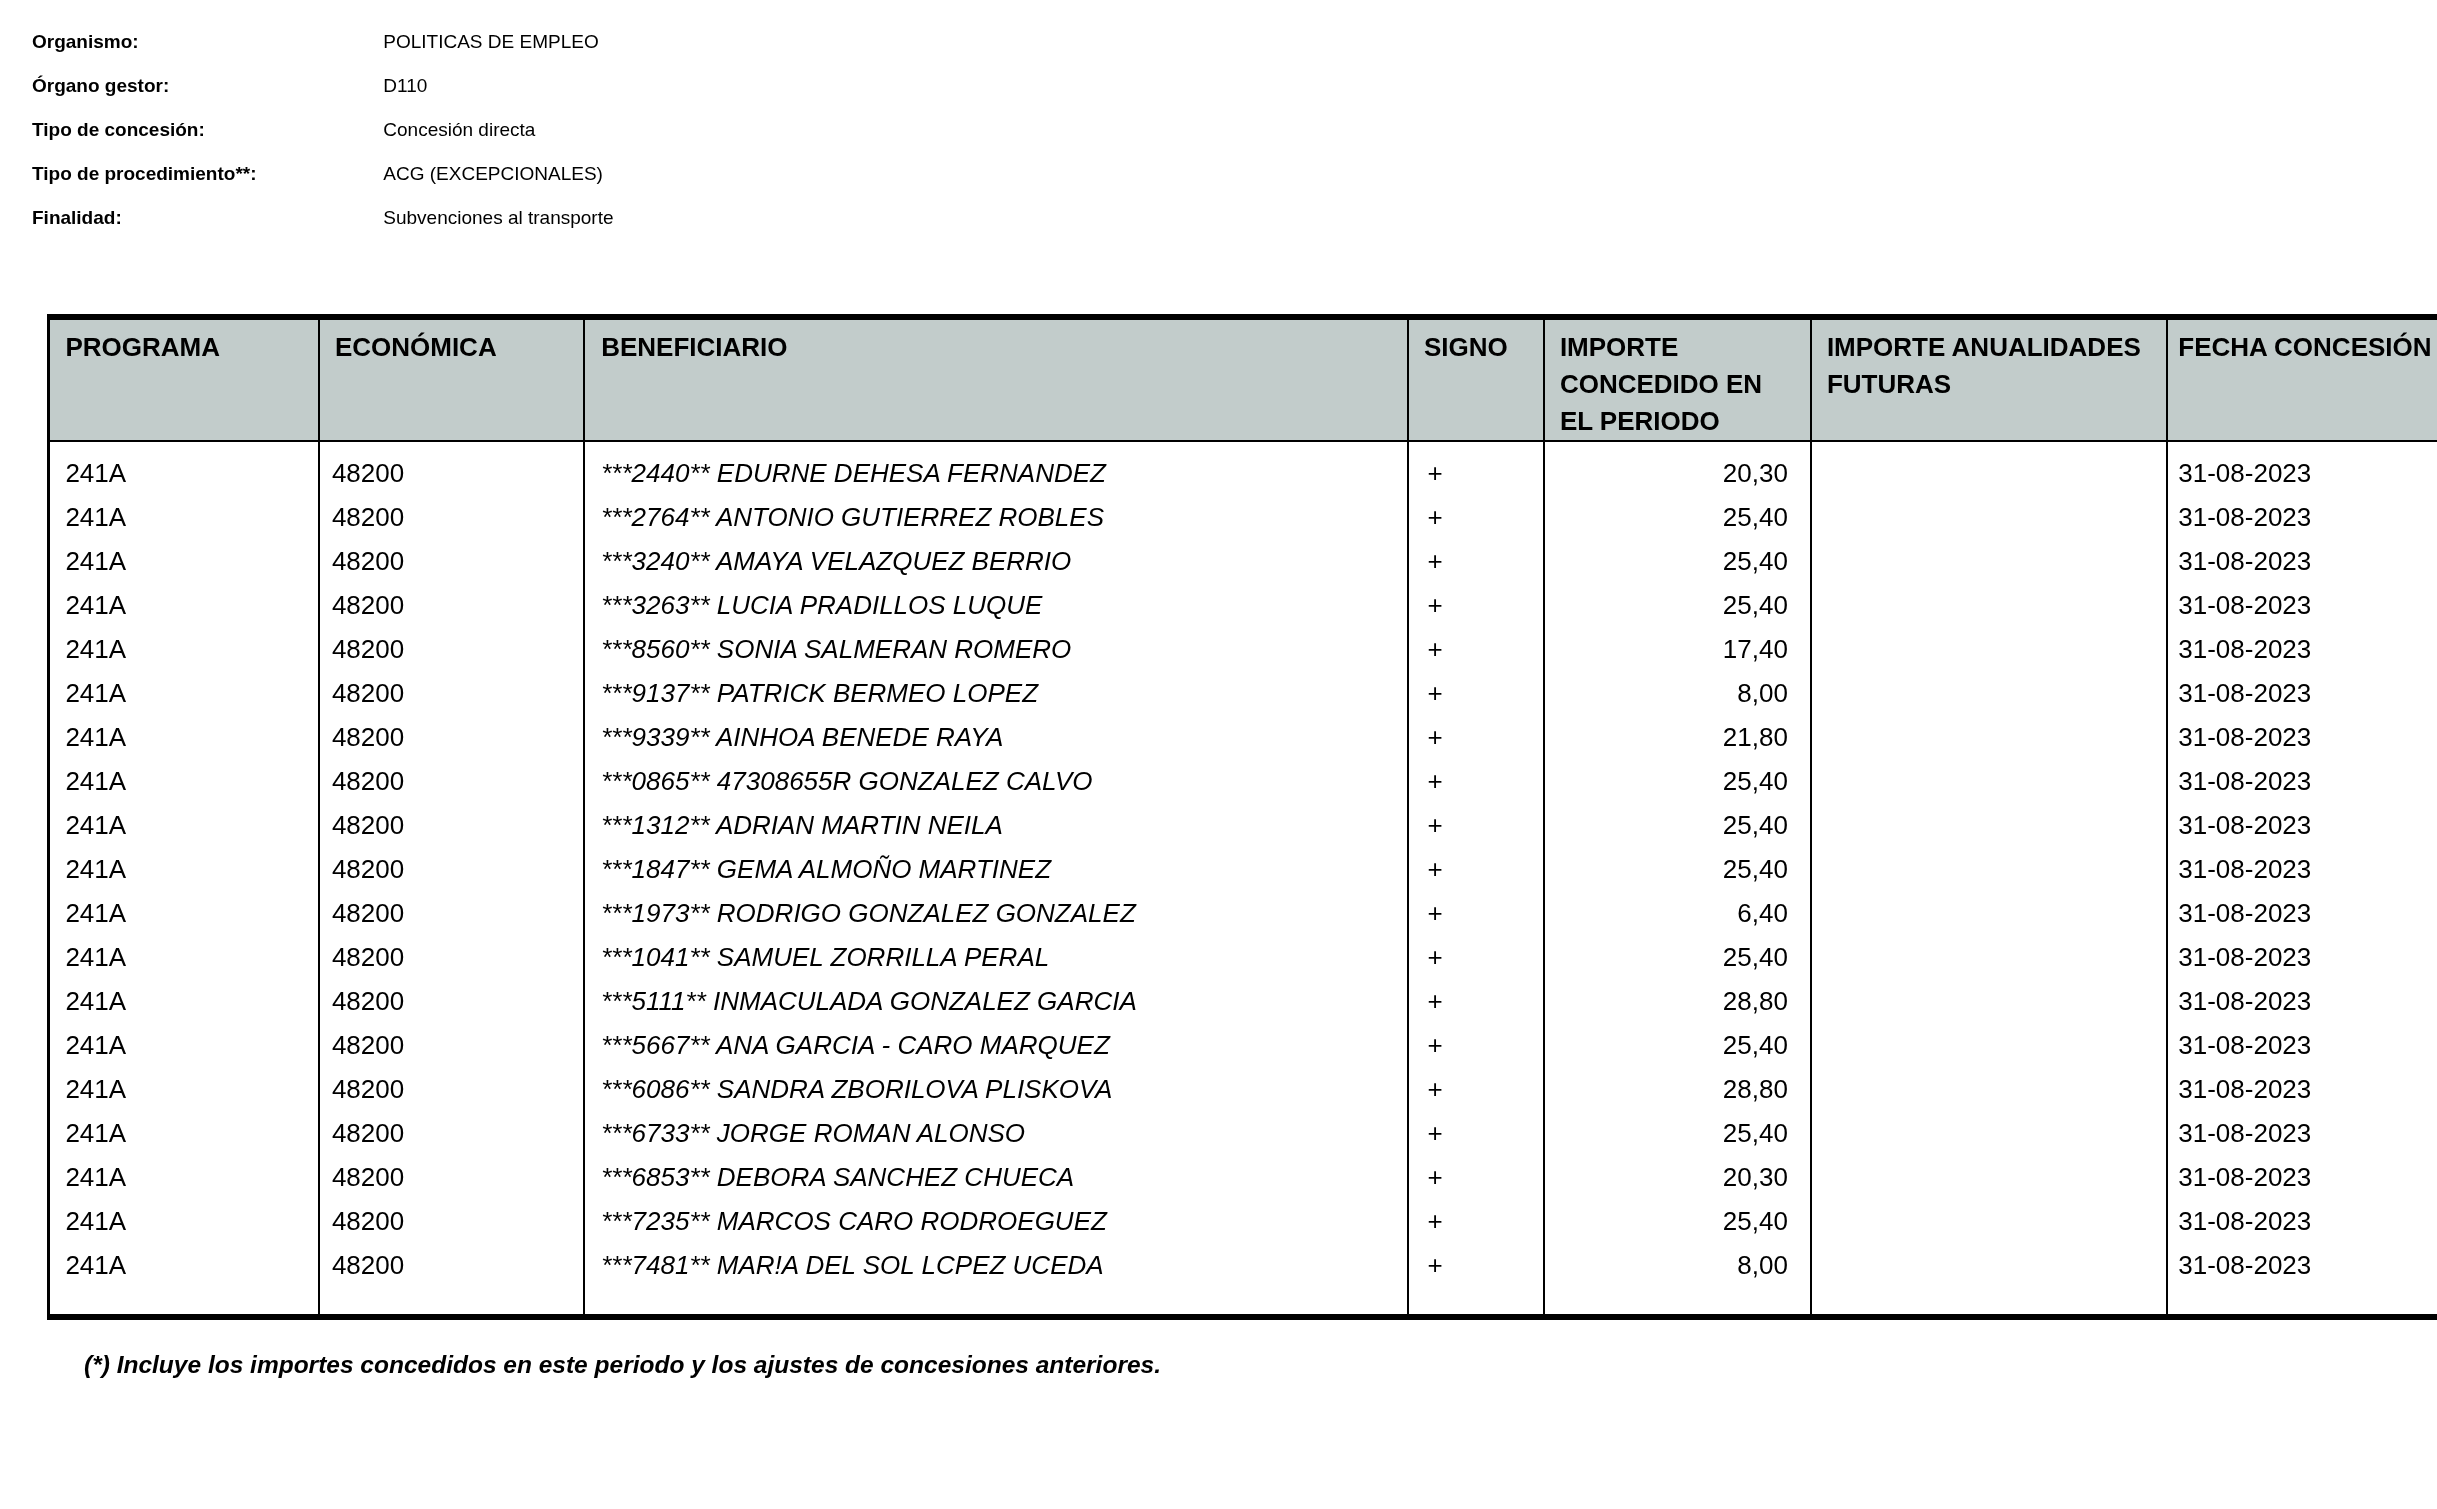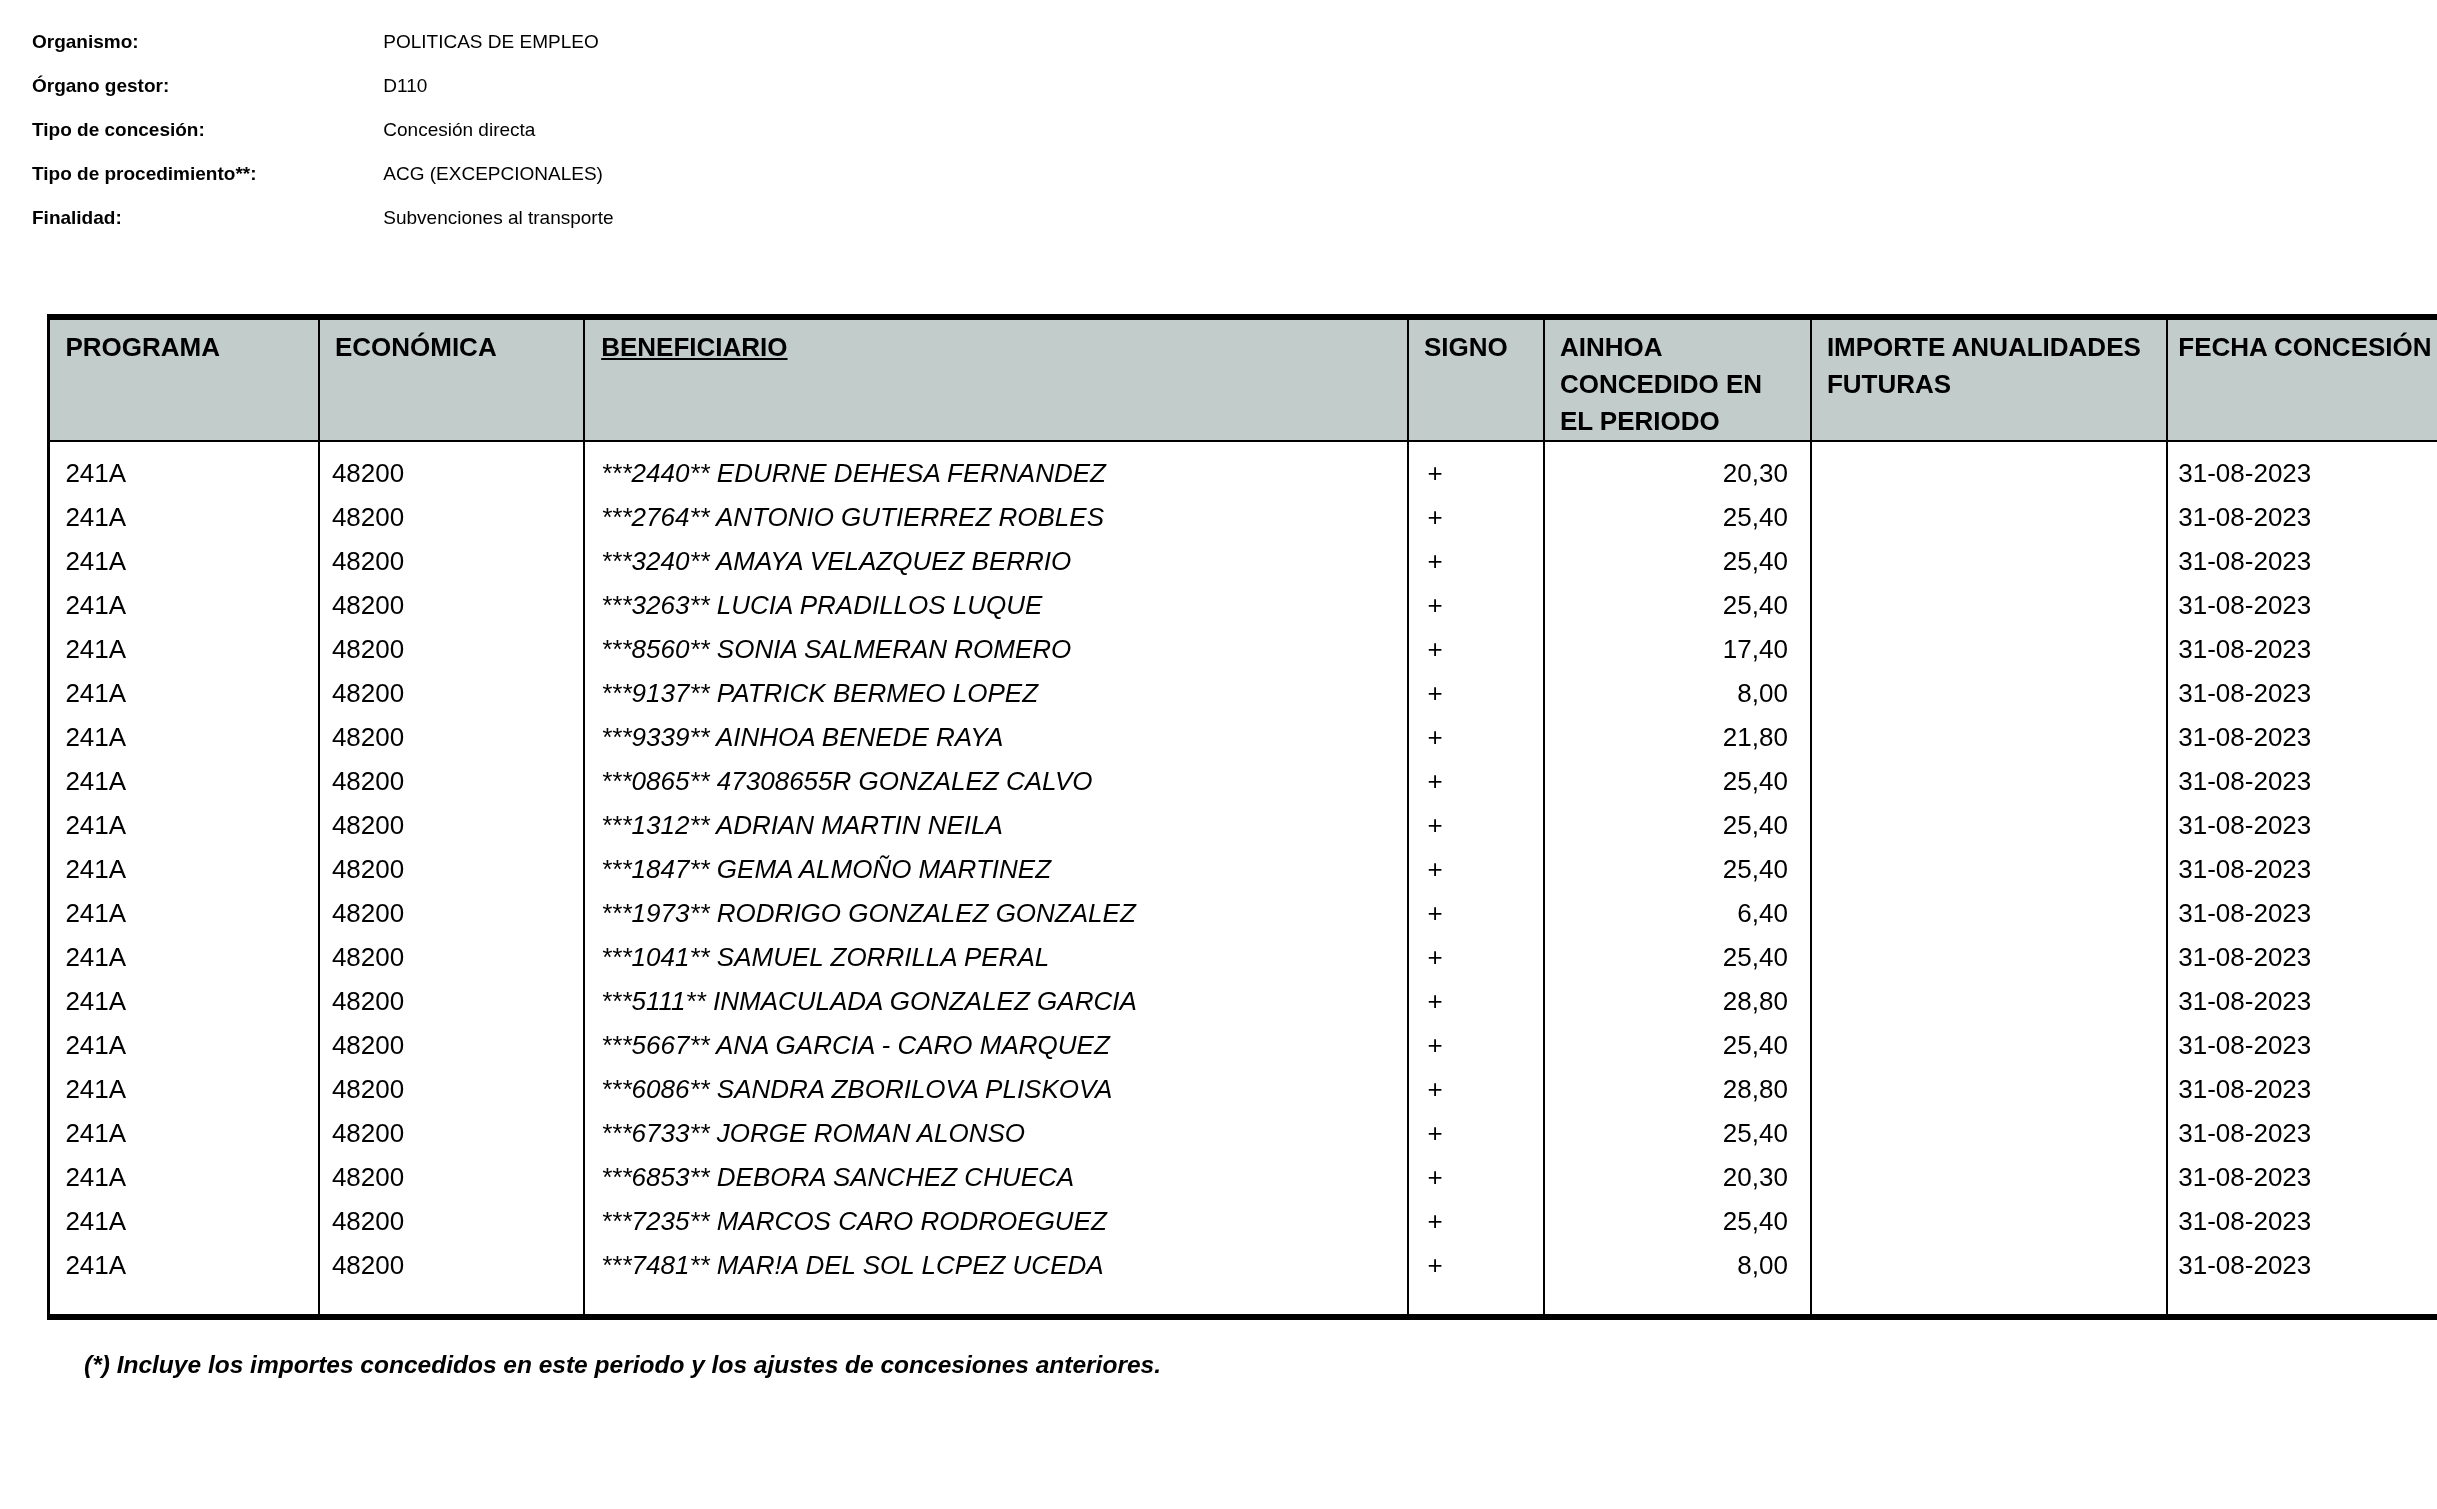--- a/index.html
+++ b/index.html
@@ -135,23 +135,23 @@
       <col class="c-beneficiario">
       <col class="c-signo">
       <col class="c-importe">
       <col class="c-anualidades">
       <col class="c-fecha">
     </colgroup>
     <thead>
       <tr>
         <th class="h-programa" style="background: rgb(194, 204, 203);">PROGRAMA</th>
         <th class="h-economica" style="background: rgb(194, 204, 203);">ECONÓMICA</th>
-        <th class="h-beneficiario" style="background: rgb(194, 204, 203); text-decoration: underline;">BENEFICIARIO</th>
+        <th class="h-beneficiario" style="background: rgb(194, 204, 203);">BENEFICIARIO</th>
         <th class="h-signo" style="background: rgb(194, 204, 203);">SIGNO</th>
-        <th class="h-importe" style="background: rgb(194, 204, 203);">AINHOA CONCEDIDO EN EL PERIODO</th>
+        <th class="h-importe" style="background: rgb(194, 204, 203);">IMPORTE CONCEDIDO EN EL PERIODO</th>
         <th class="h-anualidades" style="background: rgb(194, 204, 203);">IMPORTE ANUALIDADES FUTURAS</th>
         <th class="h-fecha" style="background: rgb(194, 204, 203);">FECHA CONCESIÓN</th>
       </tr>
     </thead>
     <tbody>
         <tr>
           <td class="col-programa">241A</td>
           <td class="col-economica">48200</td>
           <td class="col-beneficiario">***2440** EDURNE DEHESA FERNANDEZ</td>
           <td class="col-signo">+</td>

